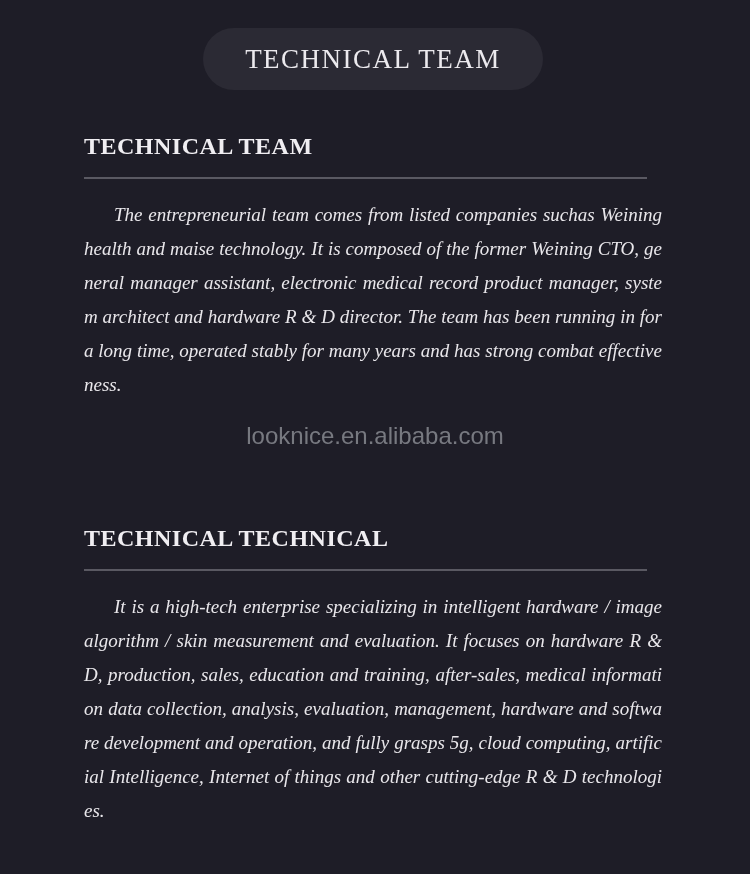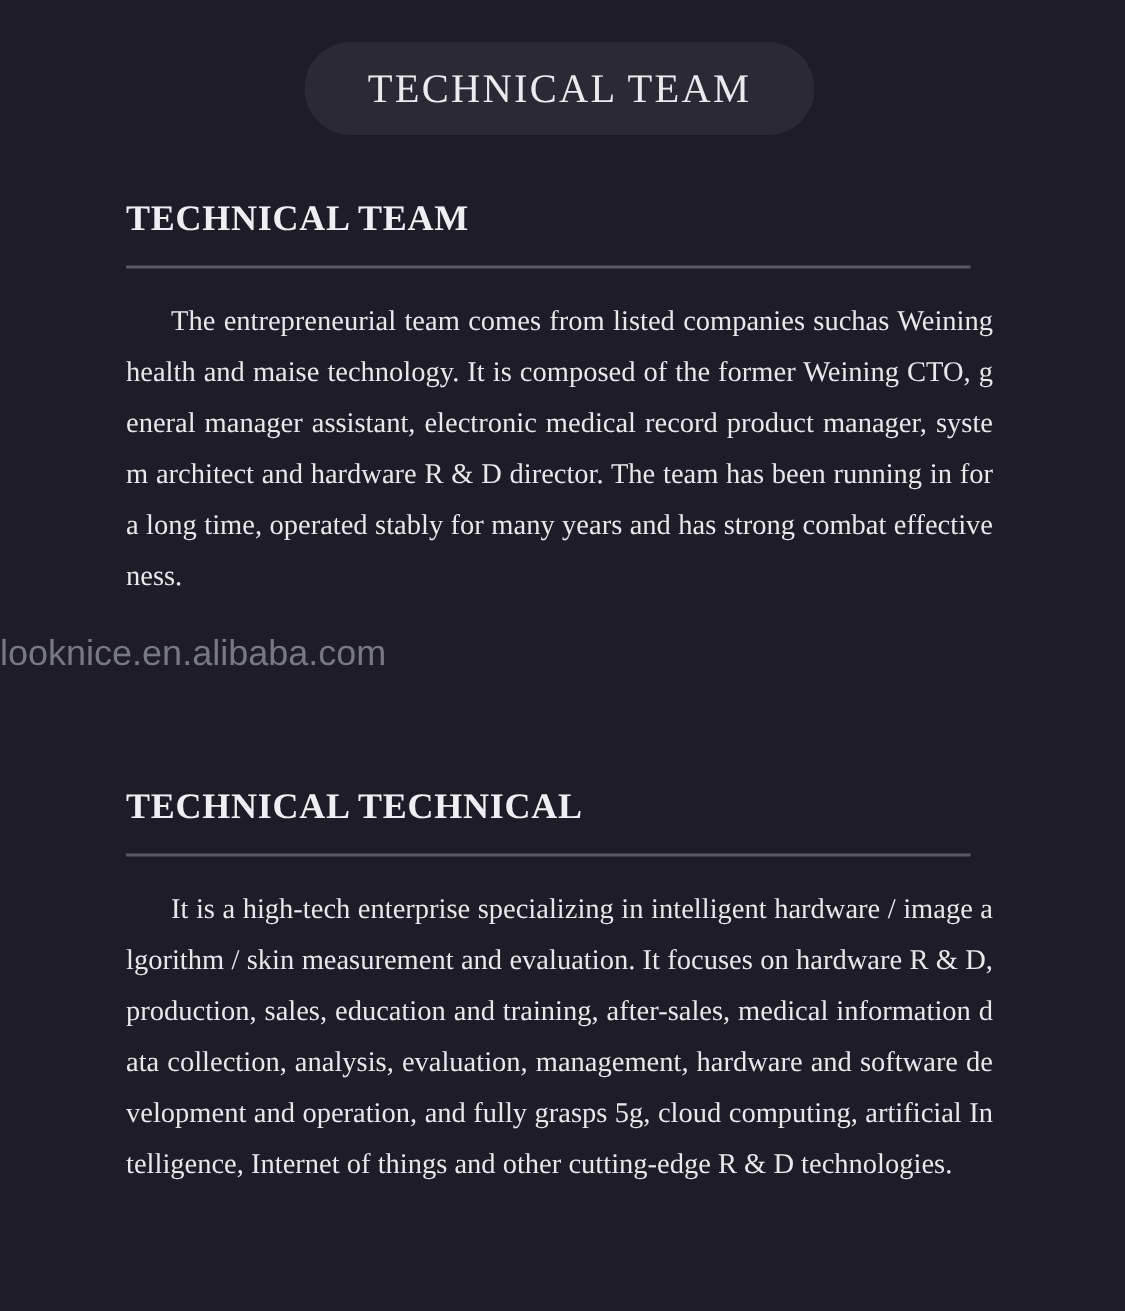--- a/index.html
+++ b/index.html
@@ -61,26 +61,27 @@
     line-height:34px;
     color:var(--text);
     text-align:justify;
     word-break:break-all;
   }
   .block-1{top:198px;}
   .block-2{top:590px;}
   .body-block p{
     margin:0;
     text-indent:30px;
+    font-style:italic;
   }
   .watermark{
     position:absolute;
     left:0;top:423px;
     width:750px;
-    text-align:left;
+    text-align:center;
     font-family:"Liberation Sans", sans-serif;
     font-size:24px;
     line-height:26px;
     color:var(--watermark);
     opacity:0.8;
     letter-spacing:0px;
     pointer-events:none;
     z-index:5;
     white-space:nowrap;
   }

